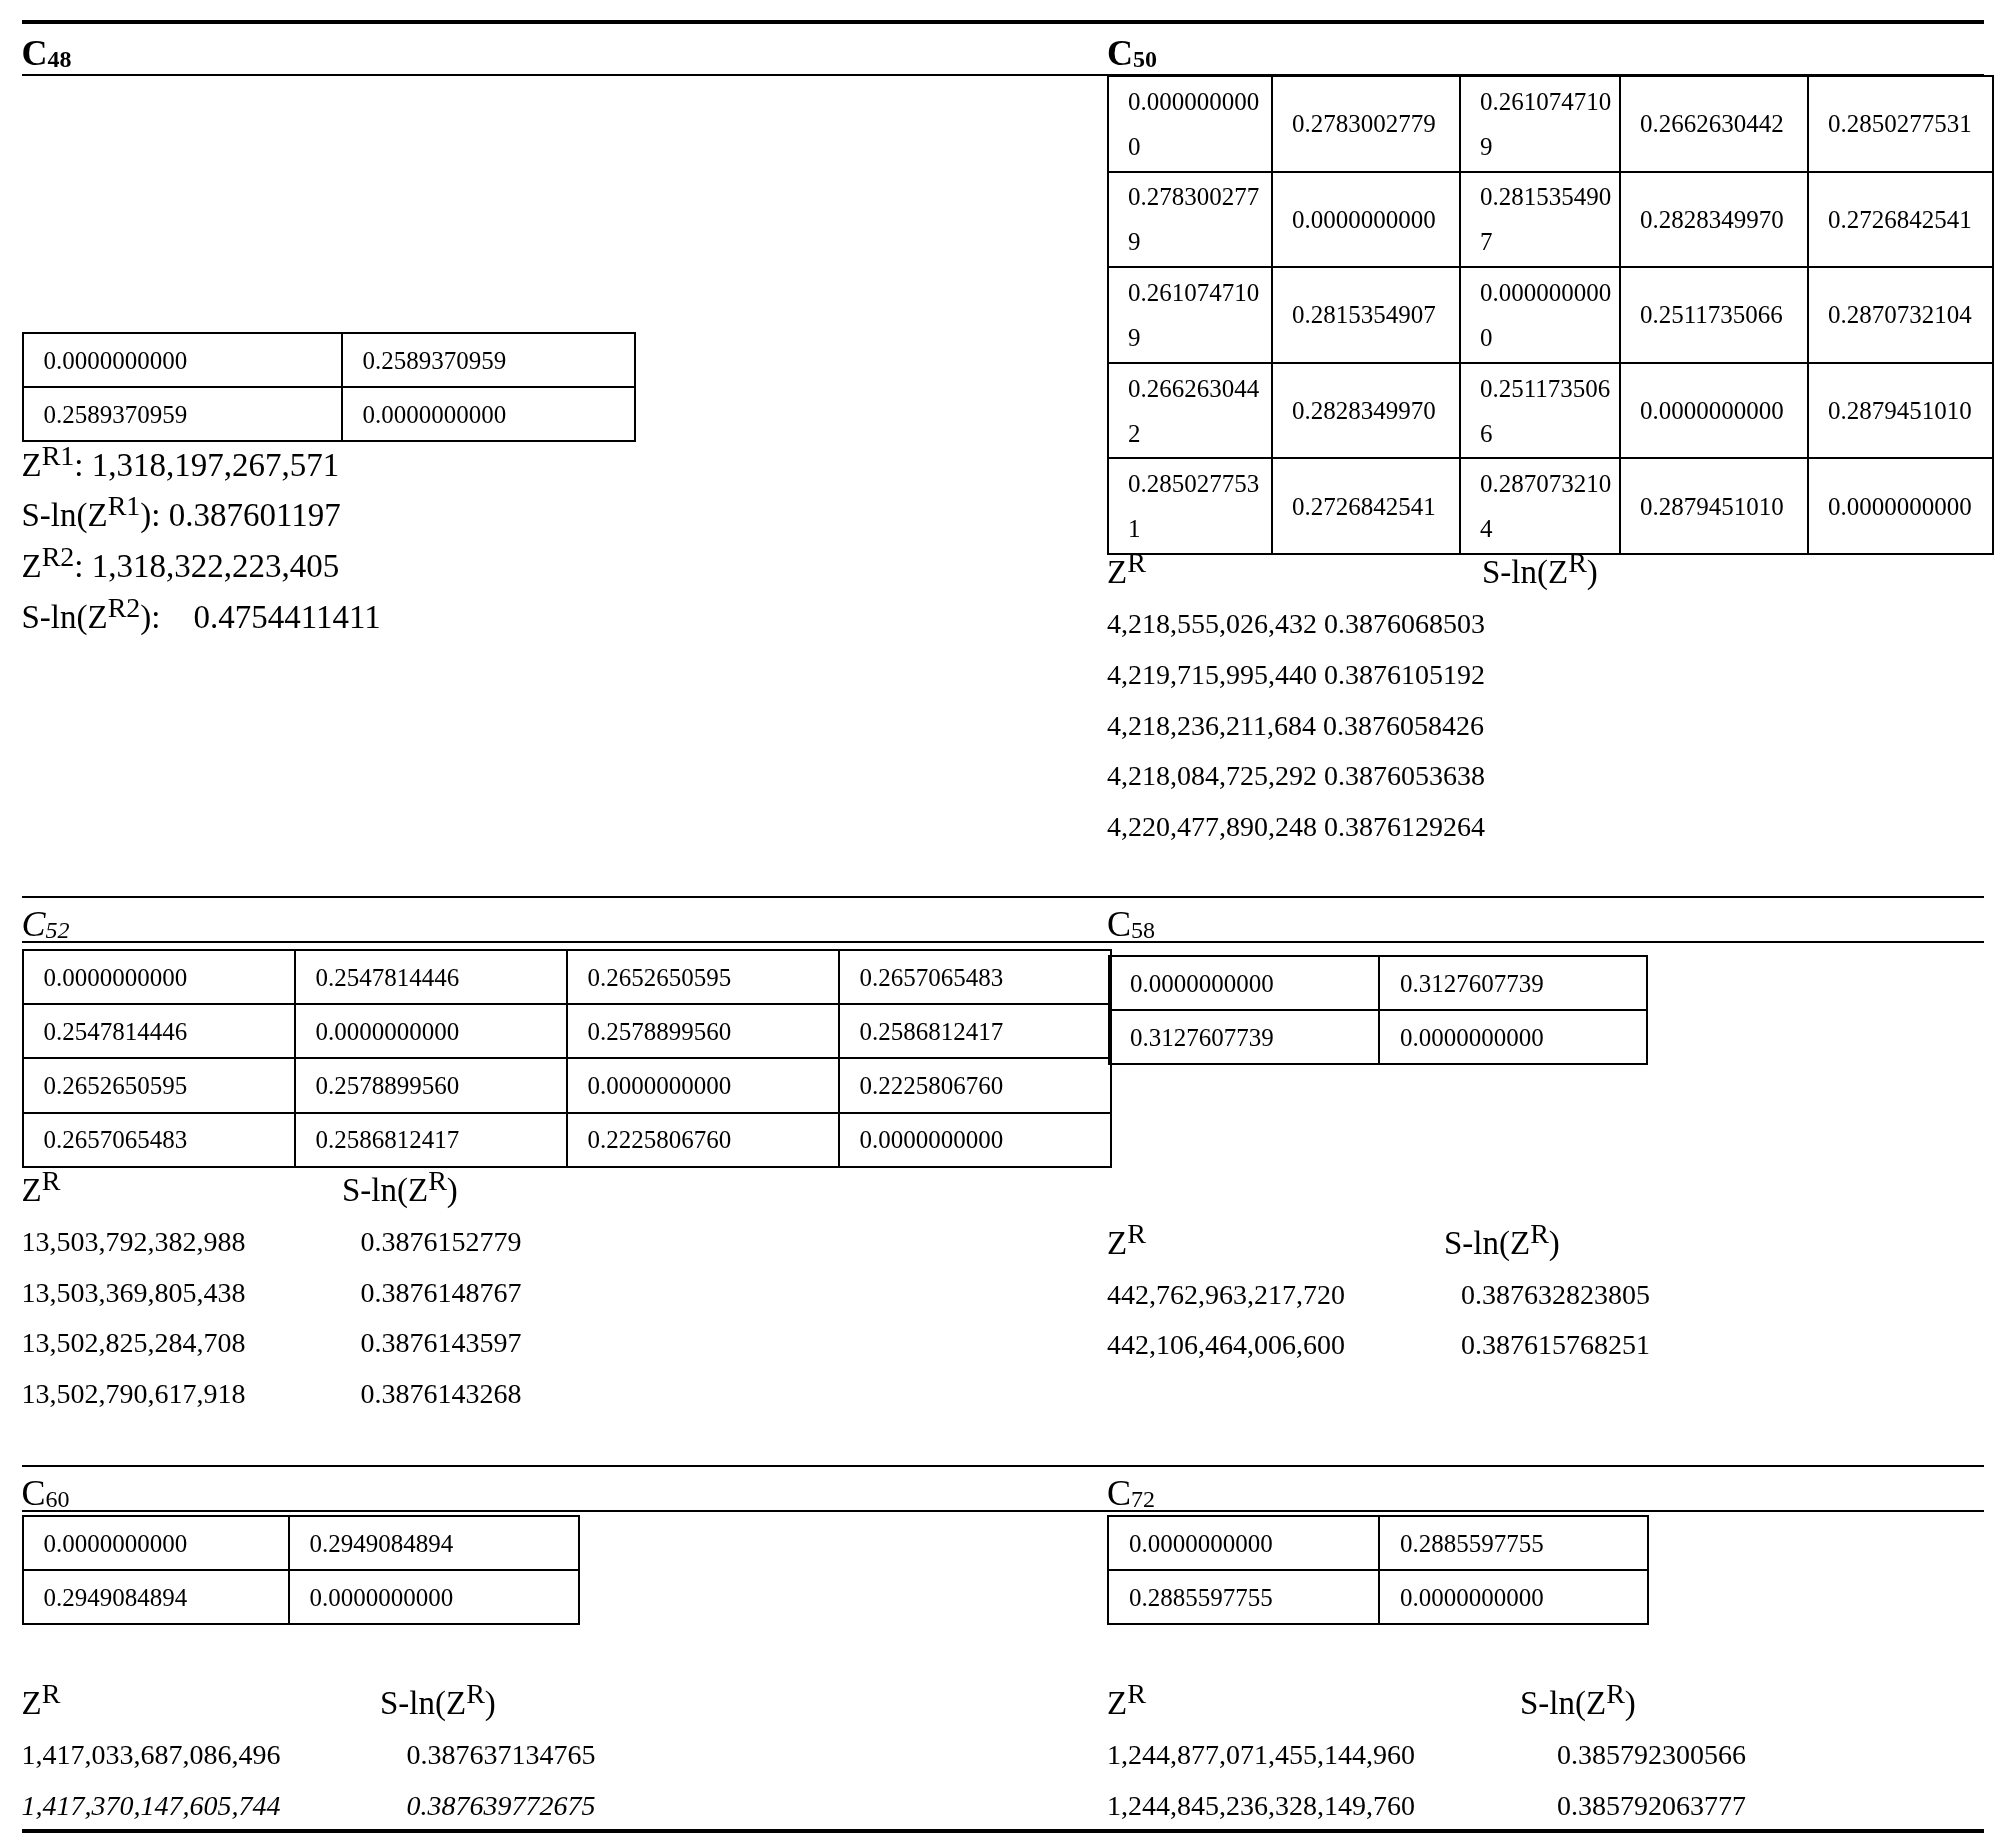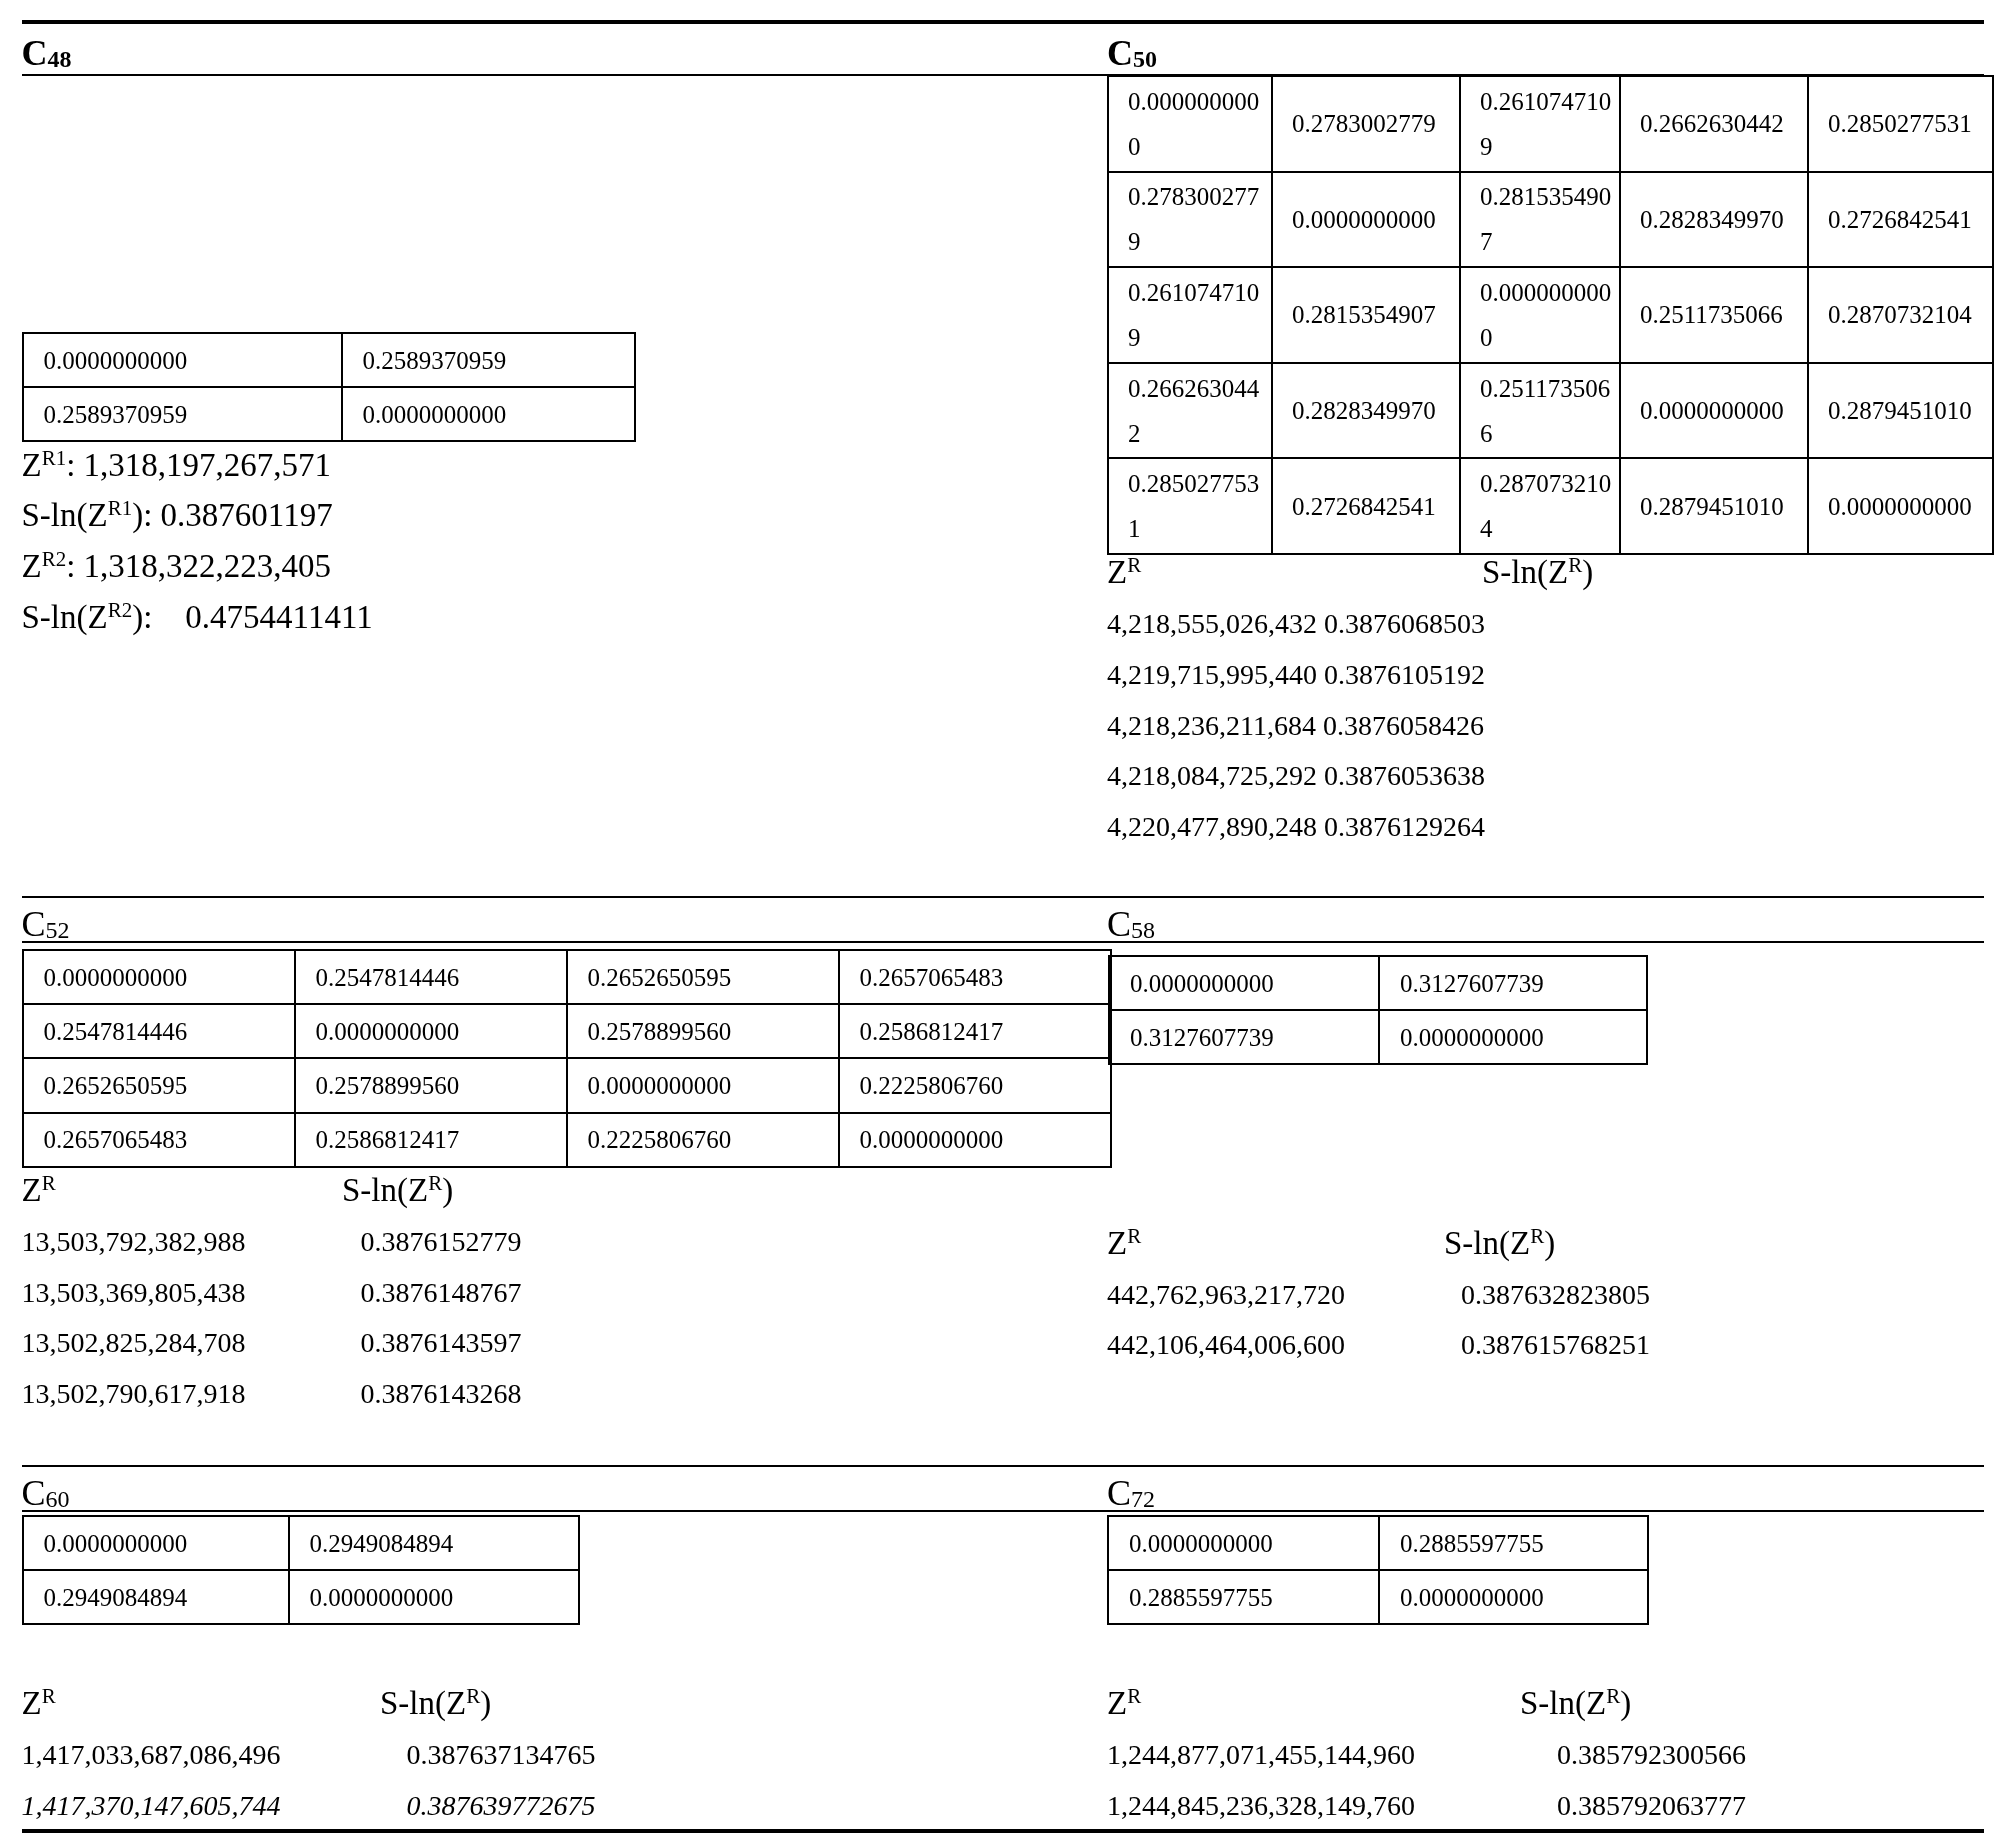--- a/index.html
+++ b/index.html
@@ -15,21 +15,21 @@
     .section-title { position: absolute; font-size: 36px; line-height: 1; white-space: nowrap; }
     .section-title.bold { font-weight: bold; }
     .section-title .sub { font-size: 24px; vertical-align: -1.8px; font-weight: inherit; }
     table.mat { position: absolute; border-collapse: collapse; }
     table.mat td {
       border: 2.2px solid #000; font-size: 25px; line-height: 45px;
       padding: 3.6px 0 3.6px 20px; white-space: nowrap; vertical-align: middle;
     }
     table.mat.wrap td { line-height: 45px; padding: 1.8px 0 1.8px 19px; white-space: normal; word-break: break-all; }
     .txt { position: absolute; white-space: pre; font-size: 33px; line-height: 51px; }
-    .txt sup { font-size: 21px; vertical-align: 10.8px; line-height: 0; }
+    .txt sup { font-size: 28px; vertical-align: 10.8px; line-height: 0; }
     .zr-row { position: absolute; white-space: nowrap; font-size: 28px; line-height: 51px; }
     .zr-row span { display: inline-block; }
   </style>
 </head>
 <body>
 
 <div class="hline thick" style="top:20px;"></div>
 <div class="hline thin" style="top:74px;"></div>
 <div class="hline thin" style="top:896px;"></div>
 <div class="hline thin" style="top:941px;"></div>
@@ -101,21 +101,21 @@
 
 <div class="txt" style="left:1107px; top:547px;"><span>Z</span><sup>R</sup></div>
 <div class="txt" style="left:1482px; top:547px;"><span>S-ln(Z</span><sup>R</sup><span>)</span></div>
 
 <div class="zr-row" style="left:1107px; top:598px;"><span>4,218,555,026,432</span> <span>0.3876068503</span></div>
 <div class="zr-row" style="left:1107px; top:649px;"><span>4,219,715,995,440</span> <span>0.3876105192</span></div>
 <div class="zr-row" style="left:1107px; top:700px;"><span>4,218,236,211,684</span> <span>0.3876058426</span></div>
 <div class="zr-row" style="left:1107px; top:750px;"><span>4,218,084,725,292</span> <span>0.3876053638</span></div>
 <div class="zr-row" style="left:1107px; top:801px;"><span>4,220,477,890,248</span> <span>0.3876129264</span></div>
 
-<div class="section-title" style="left:21.5px; top:906px;"><span>C</span><span class="sub">52</span></div>
+<div class="section-title" style="left:21.5px; top:906px;font-style:italic;"><span>C</span><span class="sub">52</span></div>
 
 <table class="mat" style="left:21.5px; top:949px; width:1090px;">
   <tbody>
       <tr>
     <td style="width:272px;">0.0000000000</td>
     <td style="width:272px;">0.2547814446</td>
     <td style="width:272px;">0.2652650595</td>
     <td>0.2657065483</td>
   </tr>
   <tr>

